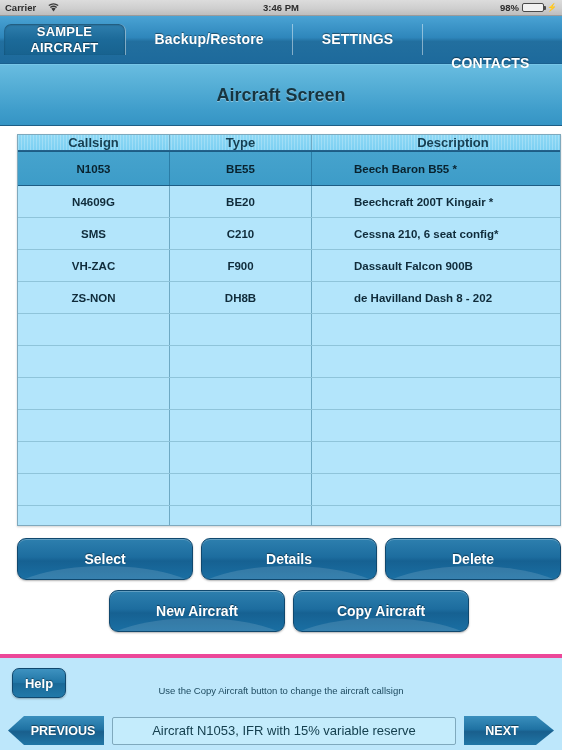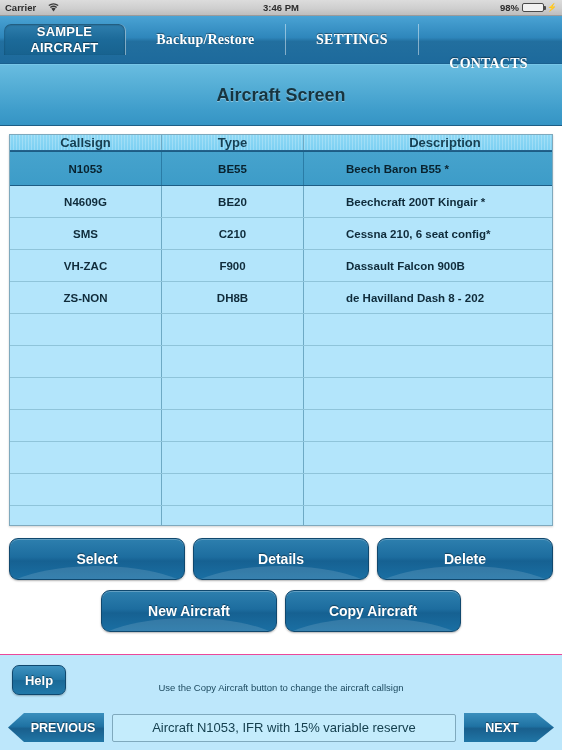--- a/index.html
+++ b/index.html
@@ -65,40 +65,40 @@
   }
   .tab:last-child { border-right: none; margin-top: 40px; }
   .tab.selected {
     background: linear-gradient(to bottom, #2f7fae 0%, #1c6a99 50%, #17628f 100%);
     border-radius: 7px 7px 0 0;
     box-shadow: inset 0 1px 2px rgba(0,0,0,.35);
     flex: 0 0 122px;
   }
   .tab-t1 { font-size: 13px; }
   .tab-t2 { font-size: 13px; }
-  .tab-t3 { font-size: 14px; font-family: Liberation Serif, serif; }
+  .tab-t3 { font-size: 14px; }
 
   
   .titlebar {
     height: 62px; width: 100%;
     background: linear-gradient(to bottom, #68bce0 0%, #55aed6 35%, #3f9dcb 75%, #3594c4 100%);
     border-top: 1px solid #77c6e8;
     border-bottom: 1px solid #1e5e85;
     display: flex; align-items: center; justify-content: center;
   }
   .titlebar h1 {
     font-size: 18px; font-weight: bold; color: #17343f;
     text-shadow: 0 1px 0 rgba(255,255,255,.35);
   }
 
   
   .content {
     width: 100%;
     background: #ffffff;
-    padding: 8px 9px 0 9px;
+    padding: 8px 9px 0 17px;
   }
 
   
   .table {
     width: 544px; height: 392px;
     border: 1px solid #7fa9bd;
     background: #b3e5fb;
     box-shadow: 0 1px 2px rgba(0,0,0,.18);
     display: flex; flex-direction: column;
     overflow: hidden;
@@ -164,21 +164,21 @@
     pointer-events: none;
   }
   .btn-wide { flex: 1; }
   .btn-mid { width: 176px; }
 
   
   .footer {
     position: absolute; left: 0; bottom: 0;
     width: 562px; height: 96px;
     background: #bde7fb;
-    border-top: 1px solid #ec4899;
+    border-top: 4px solid #ec4899;
   }
   .footer-top {
     height: 50px; display: flex; align-items: center; padding: 0 12px;
     position: relative;
   }
   .help-btn {
     width: 54px; height: 30px; border-radius: 7px;
     border: 1px solid #10486e;
     background: linear-gradient(to bottom, #3e92c0 0%, #2176a6 48%, #1a6997 52%, #2179a9 100%);
     color: #fff; font-size: 13px; font-weight: bold;

